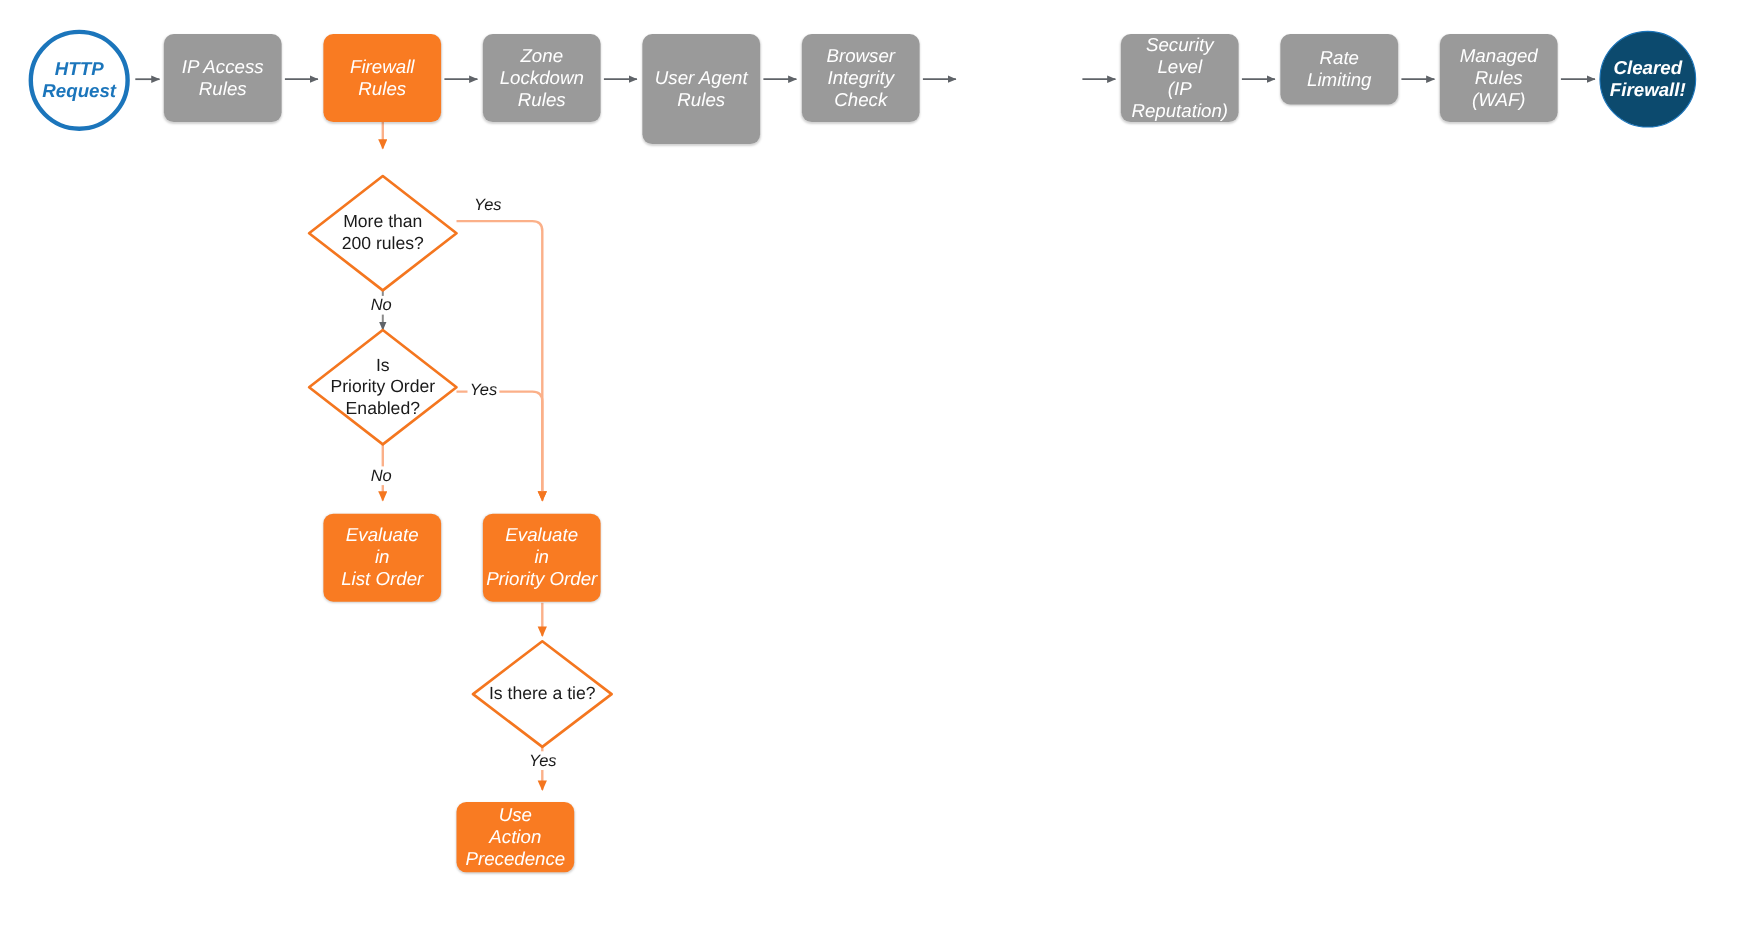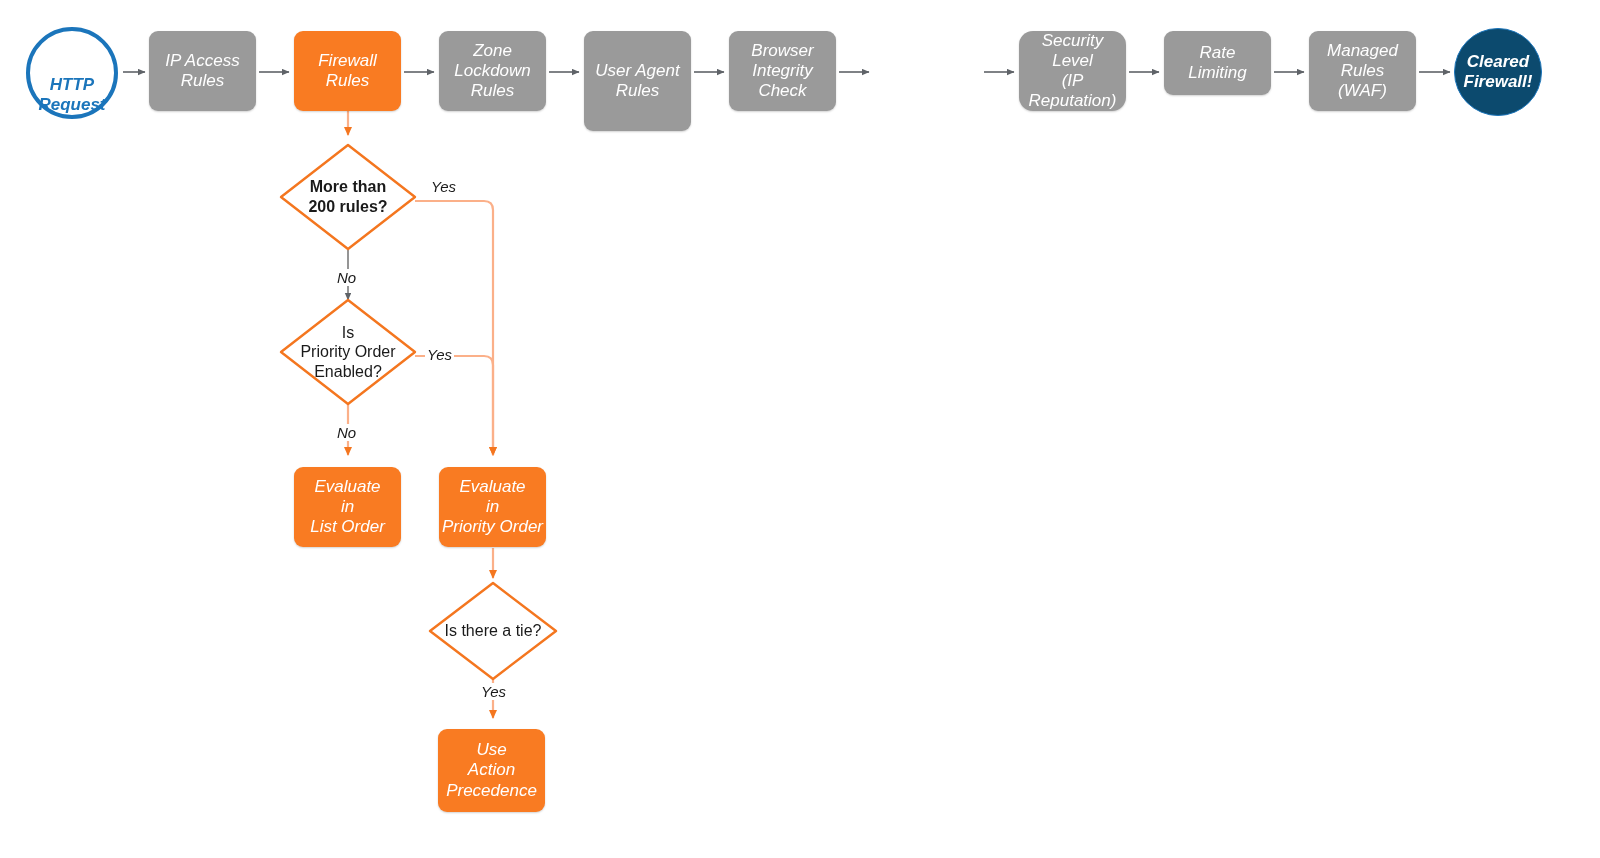--- a/index.html
+++ b/index.html
@@ -148,21 +148,21 @@
 
     <g>
       <line x1="493" y1="548" x2="493" y2="578" stroke="#fbb089" stroke-width="2.2" fill="none" marker-end="url(#arrow-orange)"></line>
     </g>
 
     <g>
       <line x1="493" y1="679" x2="493" y2="718" stroke="#fbb089" stroke-width="2.2" fill="none" marker-end="url(#arrow-orange)"></line>
     </g>
   </svg>
 
-  <div class="node terminal start" style="left:26px; top:27px; width:92px; height:92px;align-items:flex-end;">
+  <div class="node terminal start" style="left:26px; top:27px; width:92px; height:92px;">
     <span class="lbl">HTTP
 Request</span>
   </div>
 
   <div class="node proc gray" style="left:149px; top:31px; width:107px; height:80px;">
     <span class="lbl">IP Access
 Rules</span>
   </div>
 
   <div class="node proc orange" style="left:294px; top:31px; width:107px; height:80px;">
@@ -181,21 +181,21 @@
 Rules</span>
   </div>
 
   <div class="node proc gray" style="left:729px; top:31px; width:107px; height:80px;">
     <span class="lbl">Browser
 Integrity
 Check</span>
   </div>
 
 
-  <div class="node proc gray" style="left:1019px; top:31px; width:107px; height:80px;border-radius:14px;">
+  <div class="node proc gray" style="left:1019px; top:31px; width:107px; height:80px;">
     <span class="lbl">Security
 Level
 (IP Reputation)</span>
   </div>
 
   <div class="node proc gray" style="left:1164px; top:31px; width:107px; height:64px;">
     <span class="lbl">Rate
 Limiting</span>
   </div>
 
@@ -203,21 +203,21 @@
     <span class="lbl">Managed
 Rules
 (WAF)</span>
   </div>
 
   <div class="node terminal end" style="left:1454px; top:28px; width:88px; height:88px;">
     <span class="lbl">Cleared
 Firewall!</span>
   </div>
 
-  <div class="diamond-wrap" style="left:278px; top:142px; width:140px; height:110px;font-weight:bold;">
+  <div class="diamond-wrap" style="left:278px; top:157px; width:140px; height:110px;">
     <svg class="dia" width="140" height="110" viewBox="0 0 140 110">
       <polygon points="70,3 137,55 70,107 3,55" fill="#ffffff" stroke="#f4761f" stroke-width="2.4" stroke-linejoin="round"></polygon>
     </svg>
     <div class="dlabel">More than
 200 rules?</div>
   </div>
 
   <div class="diamond-wrap" style="left:278px; top:297px; width:140px; height:110px;">
     <svg class="dia" width="140" height="110" viewBox="0 0 140 110">
       <polygon points="70,3 137,55 70,107 3,55" fill="#ffffff" stroke="#f4761f" stroke-width="2.4" stroke-linejoin="round"></polygon>
@@ -239,21 +239,21 @@
 in
 List Order</span>
   </div>
 
   <div class="node proc orange" style="left:439px; top:467px; width:107px; height:80px;">
     <span class="lbl">Evaluate
 in
 Priority Order</span>
   </div>
 
-  <div class="node proc orange" style="left:438px; top:729px; width:107px; height:83px;">
+  <div class="node proc orange" style="left:415px; top:729px; width:107px; height:64px;">
     <span class="lbl">Use
 Action
 Precedence</span>
   </div>
 
   <div class="edge-label" style="left:429px; top:178px;">Yes</div>
 
   <div class="edge-label" style="left:335px; top:269px;">No</div>
 
   <div class="edge-label" style="left:425px; top:346px;">Yes</div>

